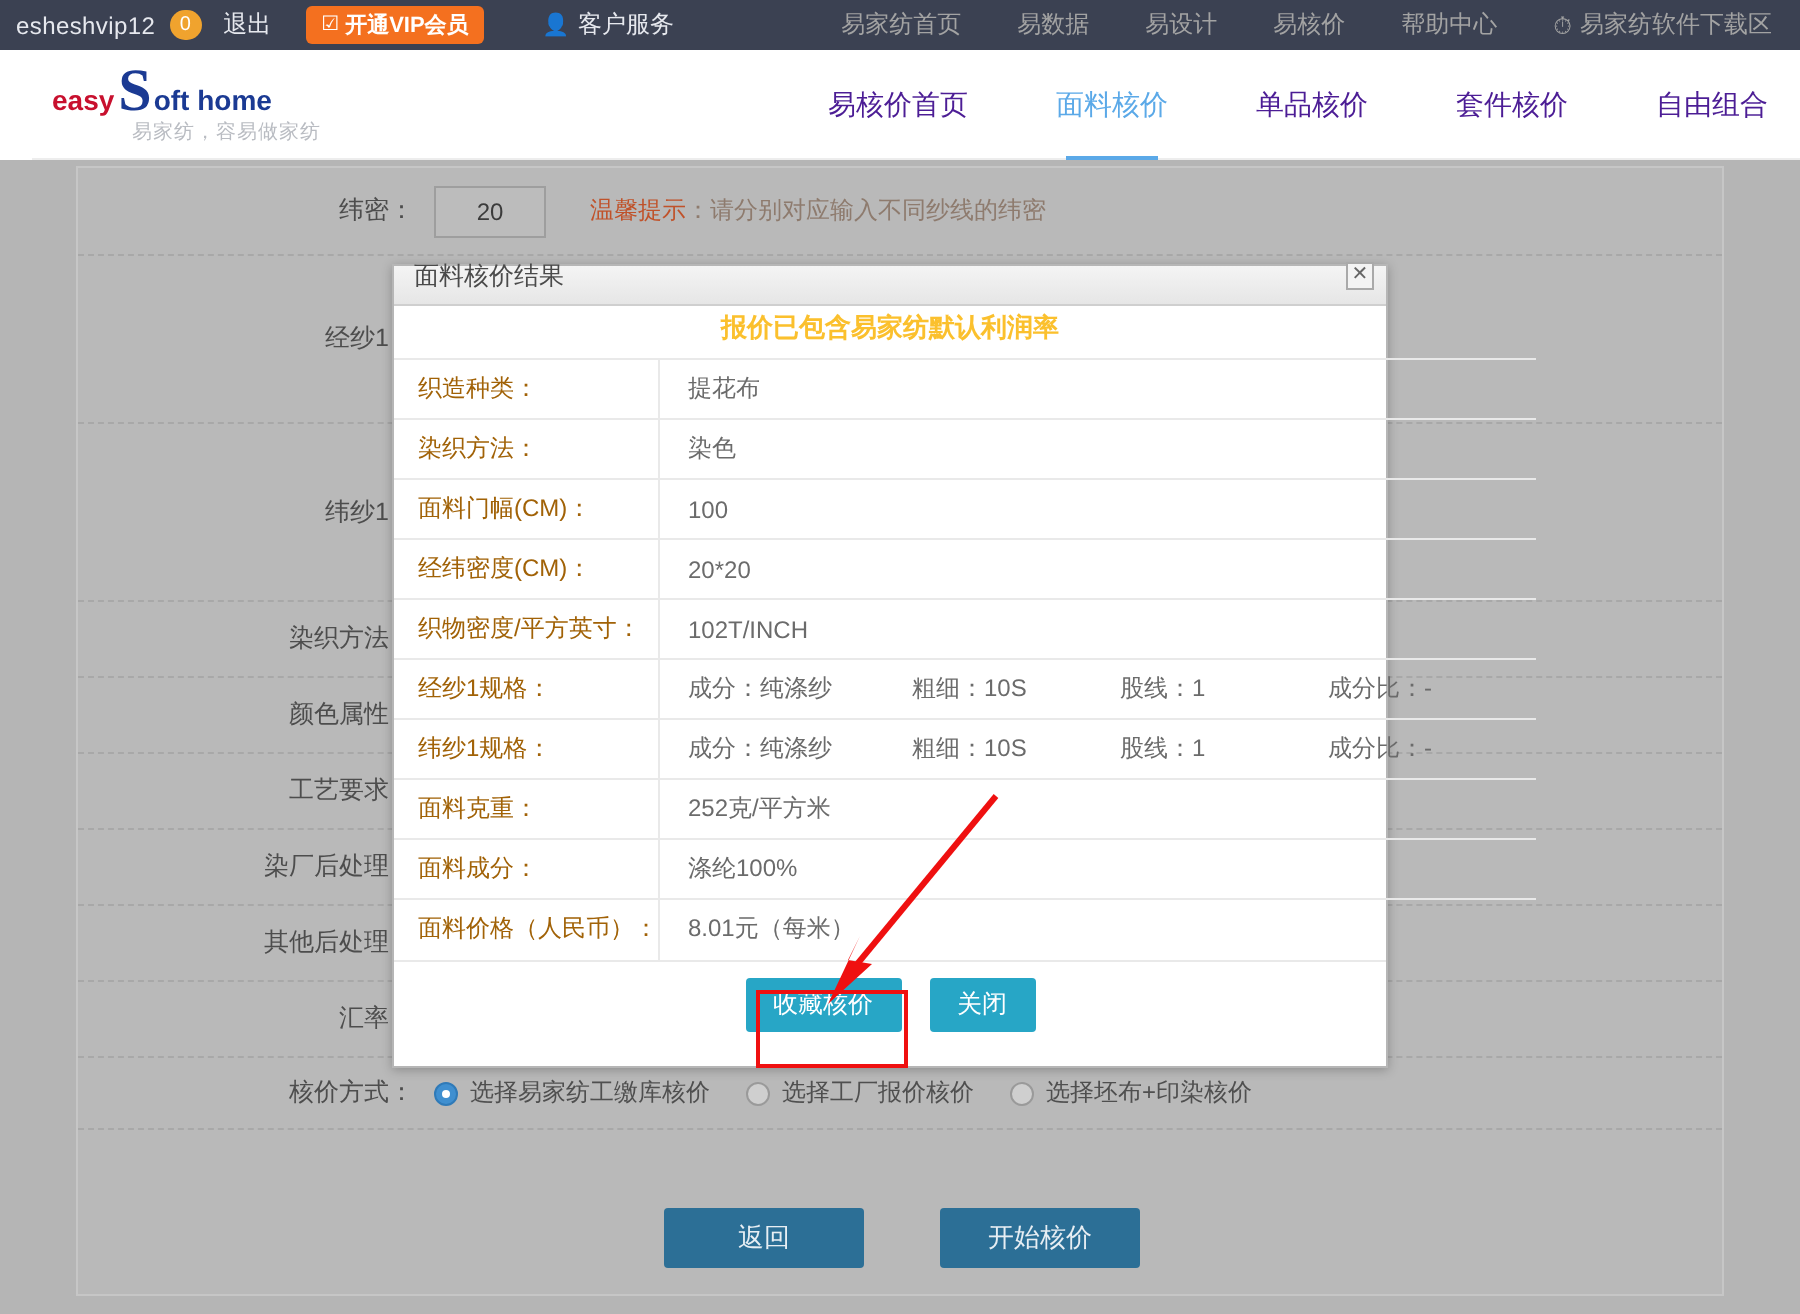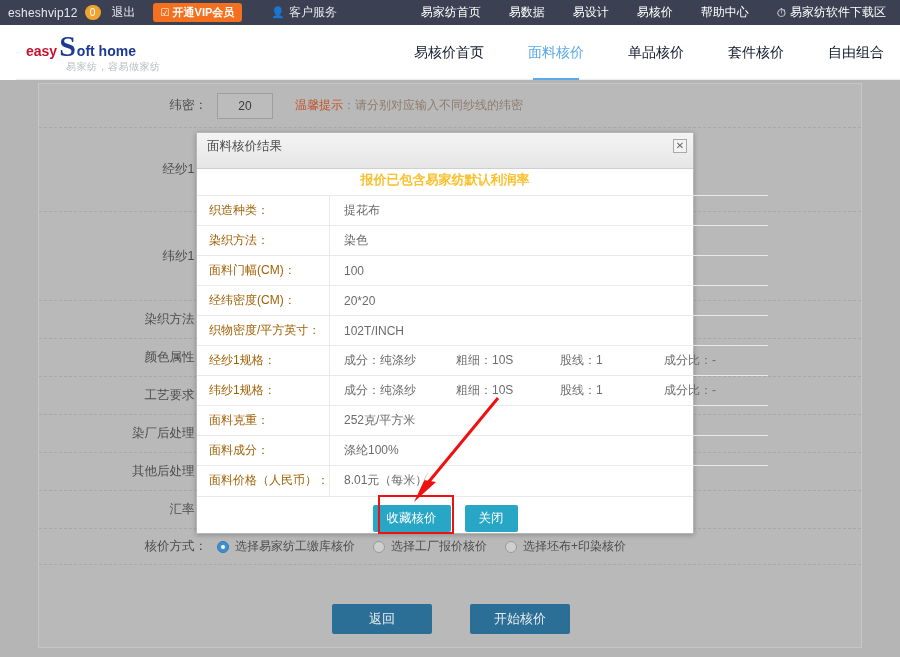--- a/index.html
+++ b/index.html
@@ -30,42 +30,42 @@
   .tb-vip {
     display: inline-flex; align-items: center; gap: 3px;
     background: #f4701f; color: #fff;
     border-radius: 3px; padding: 2px 8px; margin-left: 10px;
     font-size: 11px; font-weight: bold; white-space: nowrap;
   }
   .tb-vip .vicon { font-size: 10px; }
   .tb-service { display: inline-flex; align-items: center; gap: 4px; margin-left: 22px; color: #e6e8ee; }
   .tb-service .sicon { color: #5aa9e0; font-size: 11px; }
   .tb-right { margin-left: auto; display: flex; align-items: center; padding-right: 10px; }
-  .tb-link { color: #ffffff; font-size: 12px; padding: 0 14px; white-space: nowrap; }
+  .tb-link { color: #a3a3a3; font-size: 12px; padding: 0 14px; white-space: nowrap; }
   .tb-link.dl { display: inline-flex; align-items: center; gap: 4px; padding-right: 4px; }
 
   
   .header {
     position: absolute; left: 16px; top: 25px; width: 900px; height: 55px;
     background: #fff; border-bottom: 1px solid #ededed;
   }
   .logo { position: absolute; left: 10px; top: 9px; width: 260px; height: 40px; }
   .logo-line { display: flex; align-items: baseline; font-size: 15px; font-weight: bold; }
   .logo-easy { color: #c8102e; font-size: 14px; }
   .logo-s {
     color: #1b3a93; font-size: 30px; font-weight: bold;
     font-family: "Liberation Serif", "DejaVu Serif", serif;
     line-height: 0.8; margin: 0 1px 0 2px;
   }
   .logo-soft { color: #1b3a93; font-size: 14px; }
   .logo-sub { color: #b9bcc2; font-size: 10px; margin-left: 40px; margin-top: 1px; letter-spacing: .5px; }
 
   .mainnav { position: absolute; right: 10px; top: 0; height: 55px; display: flex; align-items: center; }
   .nav-item {
-    font-size: 14px; color: #0f172a; padding: 0 22px; height: 55px;
+    font-size: 14px; color: #4c1d95; padding: 0 22px; height: 55px;
     display: flex; align-items: center; position: relative; white-space: nowrap;
   }
   .nav-item.active { color: #5ba9e8; }
   .nav-item.active::after {
     content: ""; position: absolute; left: 50%; transform: translateX(-50%);
     bottom: 0; width: 46px; height: 2px; background: #5ba9e8;
   }
 
   
   .pagebody {
@@ -115,21 +115,21 @@
   }
 
   
   .modal {
     position: absolute; left: 196px; top: 132px; width: 498px; height: 402px;
     background: #fff; border: 1px solid #b6b6b6;
     box-shadow: 0 1px 5px rgba(0,0,0,.25);
     z-index: 40;
   }
   .modal-head {
-    height: 36px; background: linear-gradient(#f4f4f4, #e6e6e6);
+    height: 20px; background: linear-gradient(#f4f4f4, #e6e6e6);
     border-bottom: 1px solid #cfcfcf;
     display: flex; align-items: center; padding: 0 6px 9px 10px;
   }
   .modal-title { font-size: 12.5px; color: #4a4a4a; }
   .modal-close {
     margin-left: auto; width: 14px; height: 14px;
     border: 1px solid #a9a9a9; background: #f3f3f3;
     display: flex; align-items: center; justify-content: center;
     font-size: 10px; color: #666; cursor: pointer; line-height: 1;
   }

